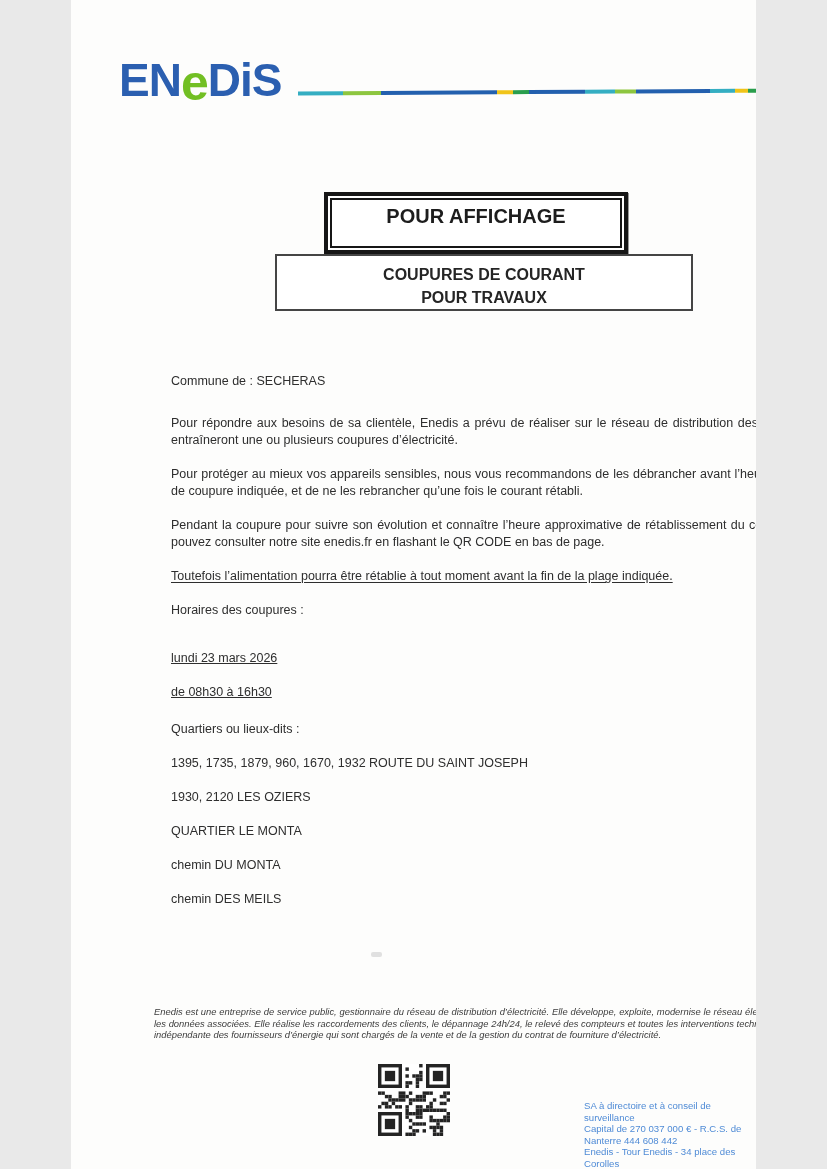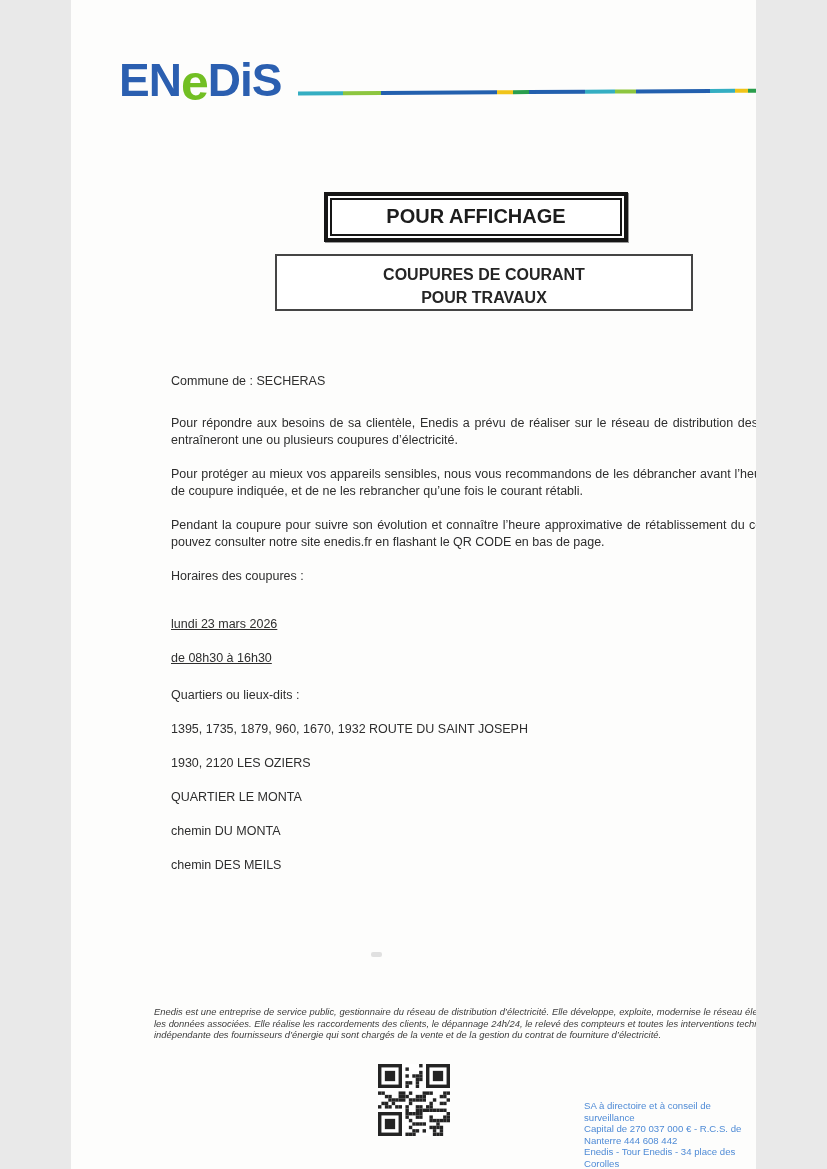--- a/index.html
+++ b/index.html
@@ -21,21 +21,21 @@
   .sg-blue{background:#2360ae;}  .sg-yellow{background:#f0c419;}
   .sg-dkgreen{background:#2a9e4d;}
   
   .box-affichage{
     position:absolute;left:253px;top:192px;width:292px;
     border:4px solid #161616;background:#fff;padding:2px;
     box-shadow:1px 1px 0 #9a9a9a;
   }
   .box-affichage .inner{
     border:2px solid #161616;text-align:center;
-    font-size:20px;font-weight:bold;color:#1d1d1d;padding:5px 0 6px;
+    font-size:20px;font-weight:bold;color:#1d1d1d;padding:5px 0 18px;
   }
   .box-coupures{
     position:absolute;left:204px;top:254px;width:414px;height:53px;
     border:2px solid #454545;background:#fff;text-align:center;
     font-size:16px;font-weight:bold;color:#252525;
     display:flex;flex-direction:column;justify-content:flex-end;line-height:1.45;
   }
   
   .content{position:absolute;left:83px;top:356px;width:688px;font-size:12.5px;line-height:17px;}
   .content p{margin:17px;text-align:justify;}
@@ -94,20 +94,21 @@
   <div class="box-coupures">
     <div>COUPURES DE COURANT</div>
     <div>POUR TRAVAUX</div>
   </div>
 
   <main class="content">
     <p class="commune">Commune de : SECHERAS</p>
     <p class="p1">Pour répondre aux besoins de sa clientèle, Enedis a prévu de réaliser sur le réseau de distribution des travaux qui entraîneront une ou plusieurs coupures d’électricité.</p>
     <p class="p2">Pour protéger au mieux vos appareils sensibles, nous vous recommandons de les débrancher avant l’heure de début de coupure indiquée, et de ne les rebrancher qu’une fois le courant rétabli.</p>
     <p class="p3">Pendant la coupure pour suivre son évolution et connaître l’heure approximative de rétablissement du courant, vous pouvez consulter notre site enedis.fr en flashant le QR CODE en bas de page.</p>
+    <p class="p4">Toutefois l’alimentation pourra être rétablie à tout moment avant la fin de la plage indiquée.</p>
     <p class="horaires">Horaires des coupures :</p>
     <div class="dates">
       <p>lundi 23 mars 2026</p>
       <p>de 08h30 à 16h30</p>
     </div>
     <div class="quartiers">
       <p>Quartiers ou lieux-dits :</p>
       <p>1395, 1735, 1879, 960, 1670, 1932 ROUTE DU SAINT JOSEPH</p>
       <p>1930, 2120 LES OZIERS</p>
       <p>QUARTIER LE MONTA</p>

